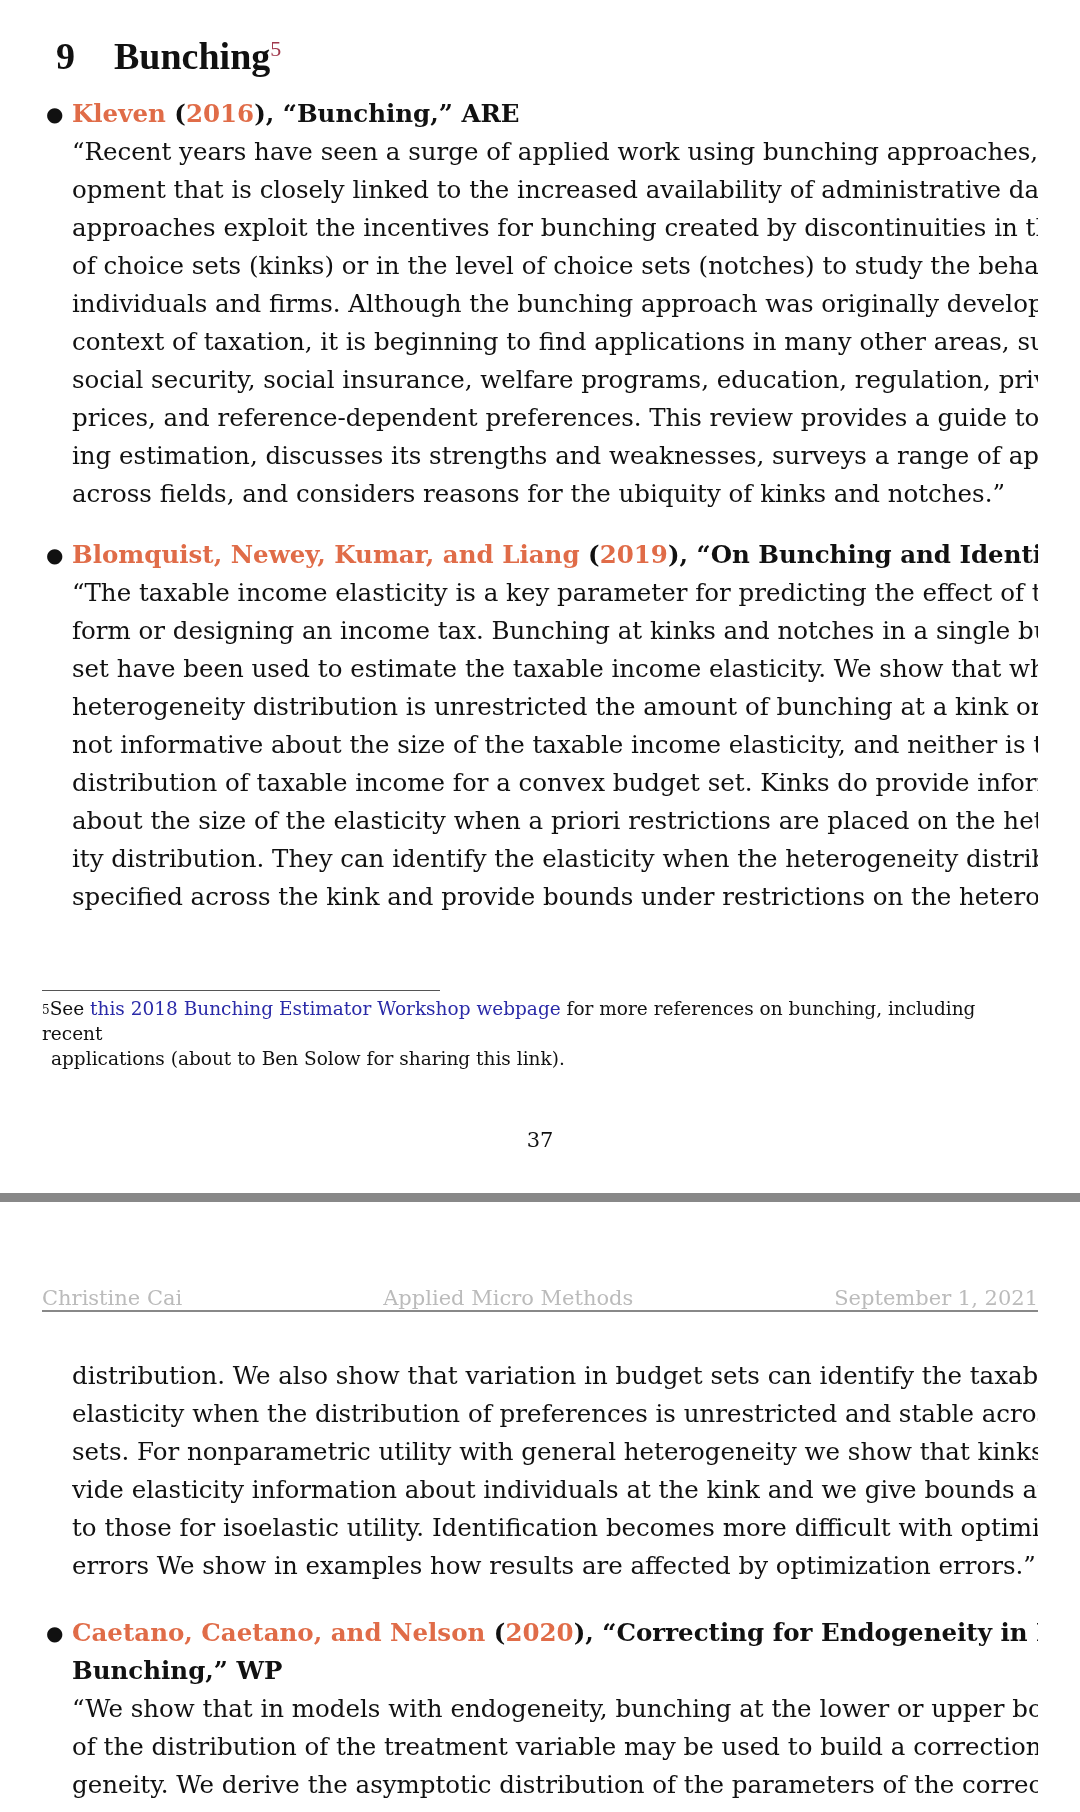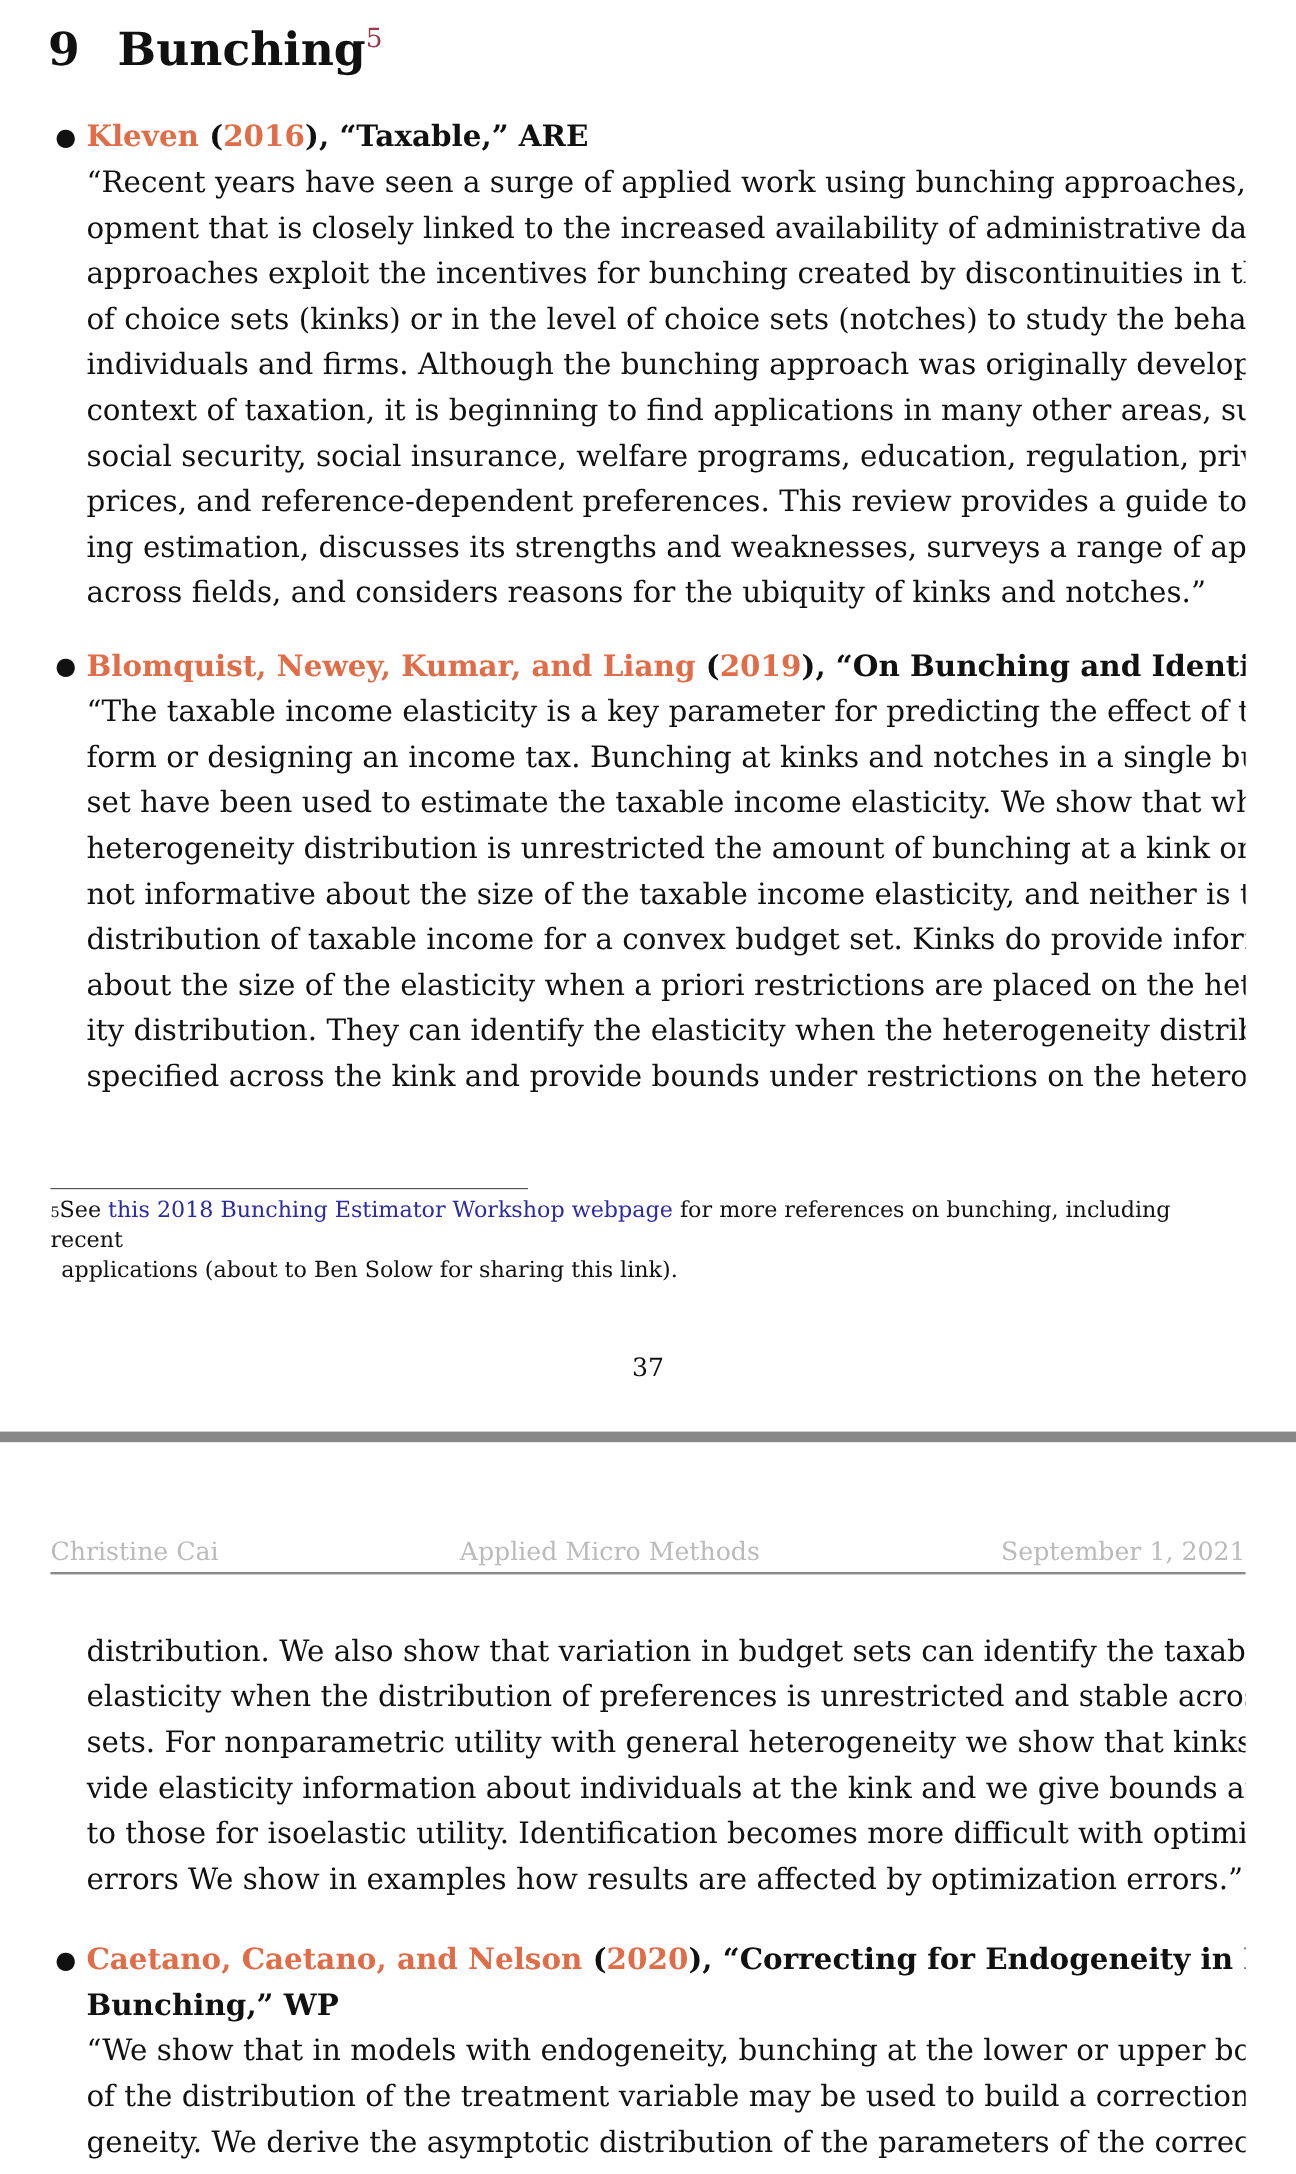--- a/index.html
+++ b/index.html
@@ -6,53 +6,53 @@
   body {
     width:1080px; height:1812px; overflow:hidden; background:#fff;
     font-family: "DejaVu Serif", "Liberation Serif", serif;
     color:#111; position:relative;
   }
   .page { position:absolute; left:0; width:1080px; background:#fff; }
   #page1 { top:0; height:1193px; }
   #sep { position:absolute; left:0; top:1193px; width:1080px; height:9px; background:#888; }
   #page2 { top:1202px; height:610px; }
 
-  .section-title { position:absolute; left:40px; top:18px; font-size:38px; font-weight:bold; margin:0; }
+  .section-title { position:absolute; left:40px; top:18px; font-size:38px; font-weight:bold; margin:16px;font-family:Liberation Serif, serif; }
   .section-title .num { display:inline-block; width:58px; }
   .section-title sup { color:#a0384c; font-size:22px; font-weight:normal; vertical-align:top; position:relative; top:2px; }
 
   .entry { position:absolute; left:72px; width:966px; font-size:24.5px; line-height:38px; }
   .entry .bullet { position:absolute; left:-26px; top:0; font-size:20px; }
   .cite-line { font-weight:bold; }
   .author, .year { color:#e06c48; font-weight:bold; }
   .abs-line { display:block; text-align:justify; text-align-last:justify; white-space:nowrap; overflow:hidden; }
   .abs-line.end { text-align-last:left; }
 
   .fn-rule { position:absolute; left:42px; top:990px; width:398px; height:1px; background:#555; }
   .footnote { position:absolute; left:42px; top:996px; width:996px; font-size:18.5px; line-height:25px; }
   .footnote sup { font-size:12px; vertical-align:top; position:relative; top:2px; }
   .footnote .link { color:#2a2aa8;margin-top:11px; }
   .footnote .indent { padding-left:9px; display:block; }
   .page-number { position:absolute; left:0; width:1080px; top:1128px; text-align:center; font-size:21px; }
 
   .running-head { position:absolute; left:42px; top:74px; width:996px; height:34px; border-bottom:2px solid #888;
-    font-size:21px; color:#bbb; display:flex; justify-content:space-between; align-items:center;gap:24px; }
+    font-size:21px; color:#bbb; display:flex; justify-content:space-between; align-items:flex-end;gap:24px; }
 </style>
 </head>
 <body>
 
 <div class="page" id="page1">
   <h1 class="section-title">
     <span class="num">9</span><span>Bunching</span><sup>5</sup>
   </h1>
 
   <div class="entry" style="top:95px;">
     <span class="bullet">●</span>
     <div class="cite-line">
-      <span class="author">Kleven</span> (<span class="year">2016</span>), <span>“Taxable,”</span> <span>ARE</span>
+      <span class="author">Kleven</span> (<span class="year">2016</span>), <span>“Bunching,”</span> <span>ARE</span>
     </div>
     <div>
       <span class="abs-line">“Recent years have seen a surge of applied work using bunching approaches, a devel-</span>
       <span class="abs-line">opment that is closely linked to the increased availability of administrative data. These</span>
       <span class="abs-line">approaches exploit the incentives for bunching created by discontinuities in the slope</span>
       <span class="abs-line">of choice sets (kinks) or in the level of choice sets (notches) to study the behavior of</span>
       <span class="abs-line">individuals and firms. Although the bunching approach was originally developed in the</span>
       <span class="abs-line">context of taxation, it is beginning to find applications in many other areas, such as</span>
       <span class="abs-line">social security, social insurance, welfare programs, education, regulation, private sector</span>
       <span class="abs-line">prices, and reference-dependent preferences. This review provides a guide to bunch-</span>

